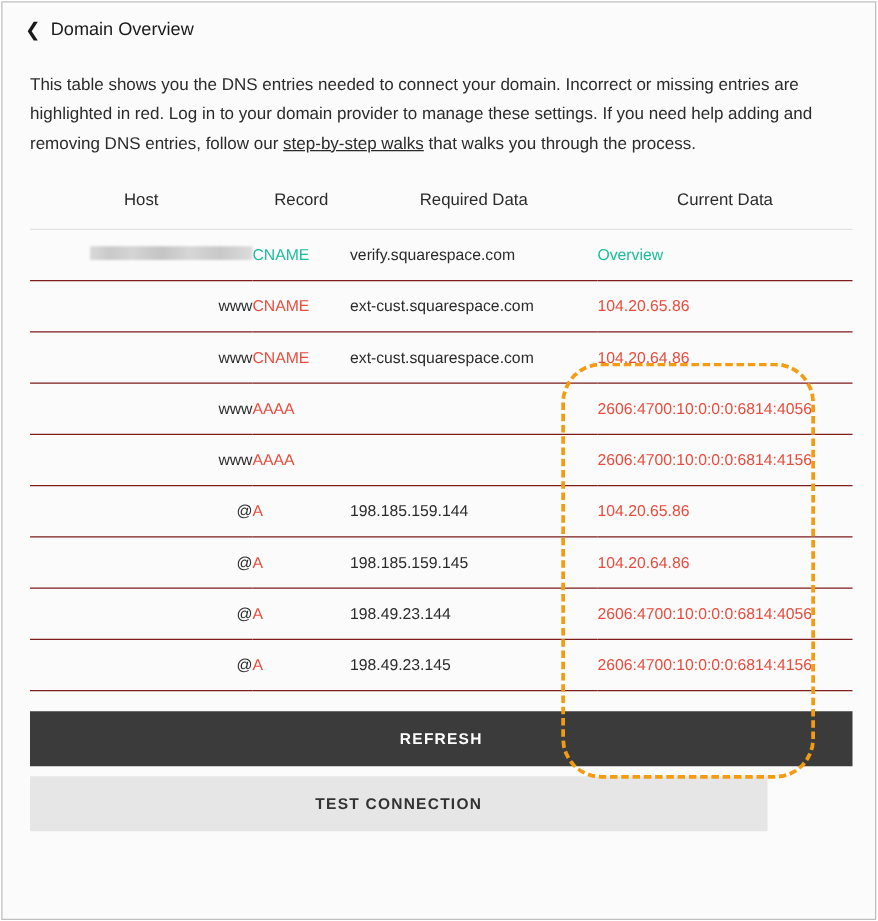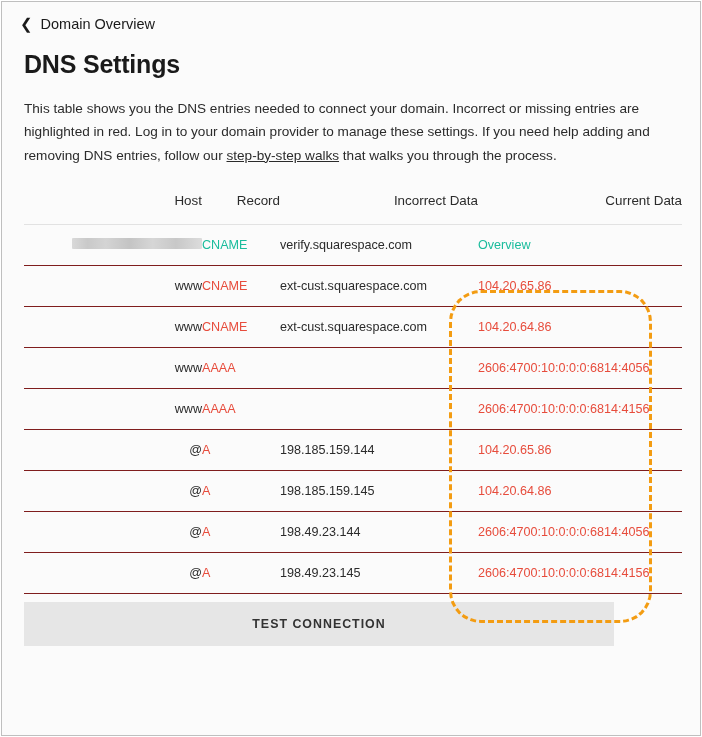--- a/index.html
+++ b/index.html
@@ -58,21 +58,21 @@
     color: #2b2b2b;
     text-decoration: underline;
   }
   table.dns {
     margin: 26px 22px 0 22px;
     width: 658px;
     border-collapse: collapse;
     font-size: 13px;
   }
   table.dns th {
-    text-align: right;
+    text-align: center;
     font-weight: normal;
     color: #2b2b2b;
     font-size: 13.4px;
     padding: 0 0 16px 0;
     border-bottom: 1px solid #e2e2e2;
   }
   table.dns td {
     padding: 0;
     height: 41px;
     vertical-align: middle;
@@ -144,38 +144,37 @@
 <body>
 
 <div id="screen">
   <div class="page-frame">
 
     <div class="breadcrumb">
       <span class="chev">❮</span>
       <span>Domain Overview</span>
     </div>
 
-    <div class="page-title">DNS Settings</div>
 
     <div class="intro">
       <span>This table shows you the DNS entries needed to connect your domain. Incorrect or missing entries are highlighted in red. Log in to your domain provider to manage these settings. If you need help adding and removing DNS entries, follow our </span><a href="#">step-by-step walks</a><span> that walks you through the process.</span>
     </div>
 
     <table class="dns">
       <colgroup>
         <col class="col-host">
           <col class="col-record">
           <col class="col-req">
           <col class="col-cur">
       </colgroup>
       <thead>
         <tr>
           <th class="c-host">Host</th>
           <th>Record</th>
-          <th>Incorrect Data</th>
+          <th>Required Data</th>
           <th>Current Data</th>
         </tr>
       </thead>
       <tbody id="dns-body">
           <tr>
             <td class="c-host"><span class="redacted"></span></td>
             <td class="c-record"><span class="rec-green">CNAME</span></td>
             <td class="c-req">verify.squarespace.com</td>
             <td class="c-cur"><span class="cur-green">Overview</span></td>
           </tr>
@@ -223,17 +222,18 @@
           </tr>
           <tr>
             <td class="c-host">@</td>
             <td class="c-record"><span class="rec-red">A</span></td>
             <td class="c-req">198.49.23.145</td>
             <td class="c-cur"><span class="cur-red">2606:4700:10:0:0:0:6814:4156</span></td>
           </tr>
         </tbody>
     </table>
 
+    <button class="btn-refresh">REFRESH</button>
     <button class="btn-test">TEST CONNECTION</button>
 
     <div class="annotation"></div>
   </div>
 </div>
 
 </body></html>

